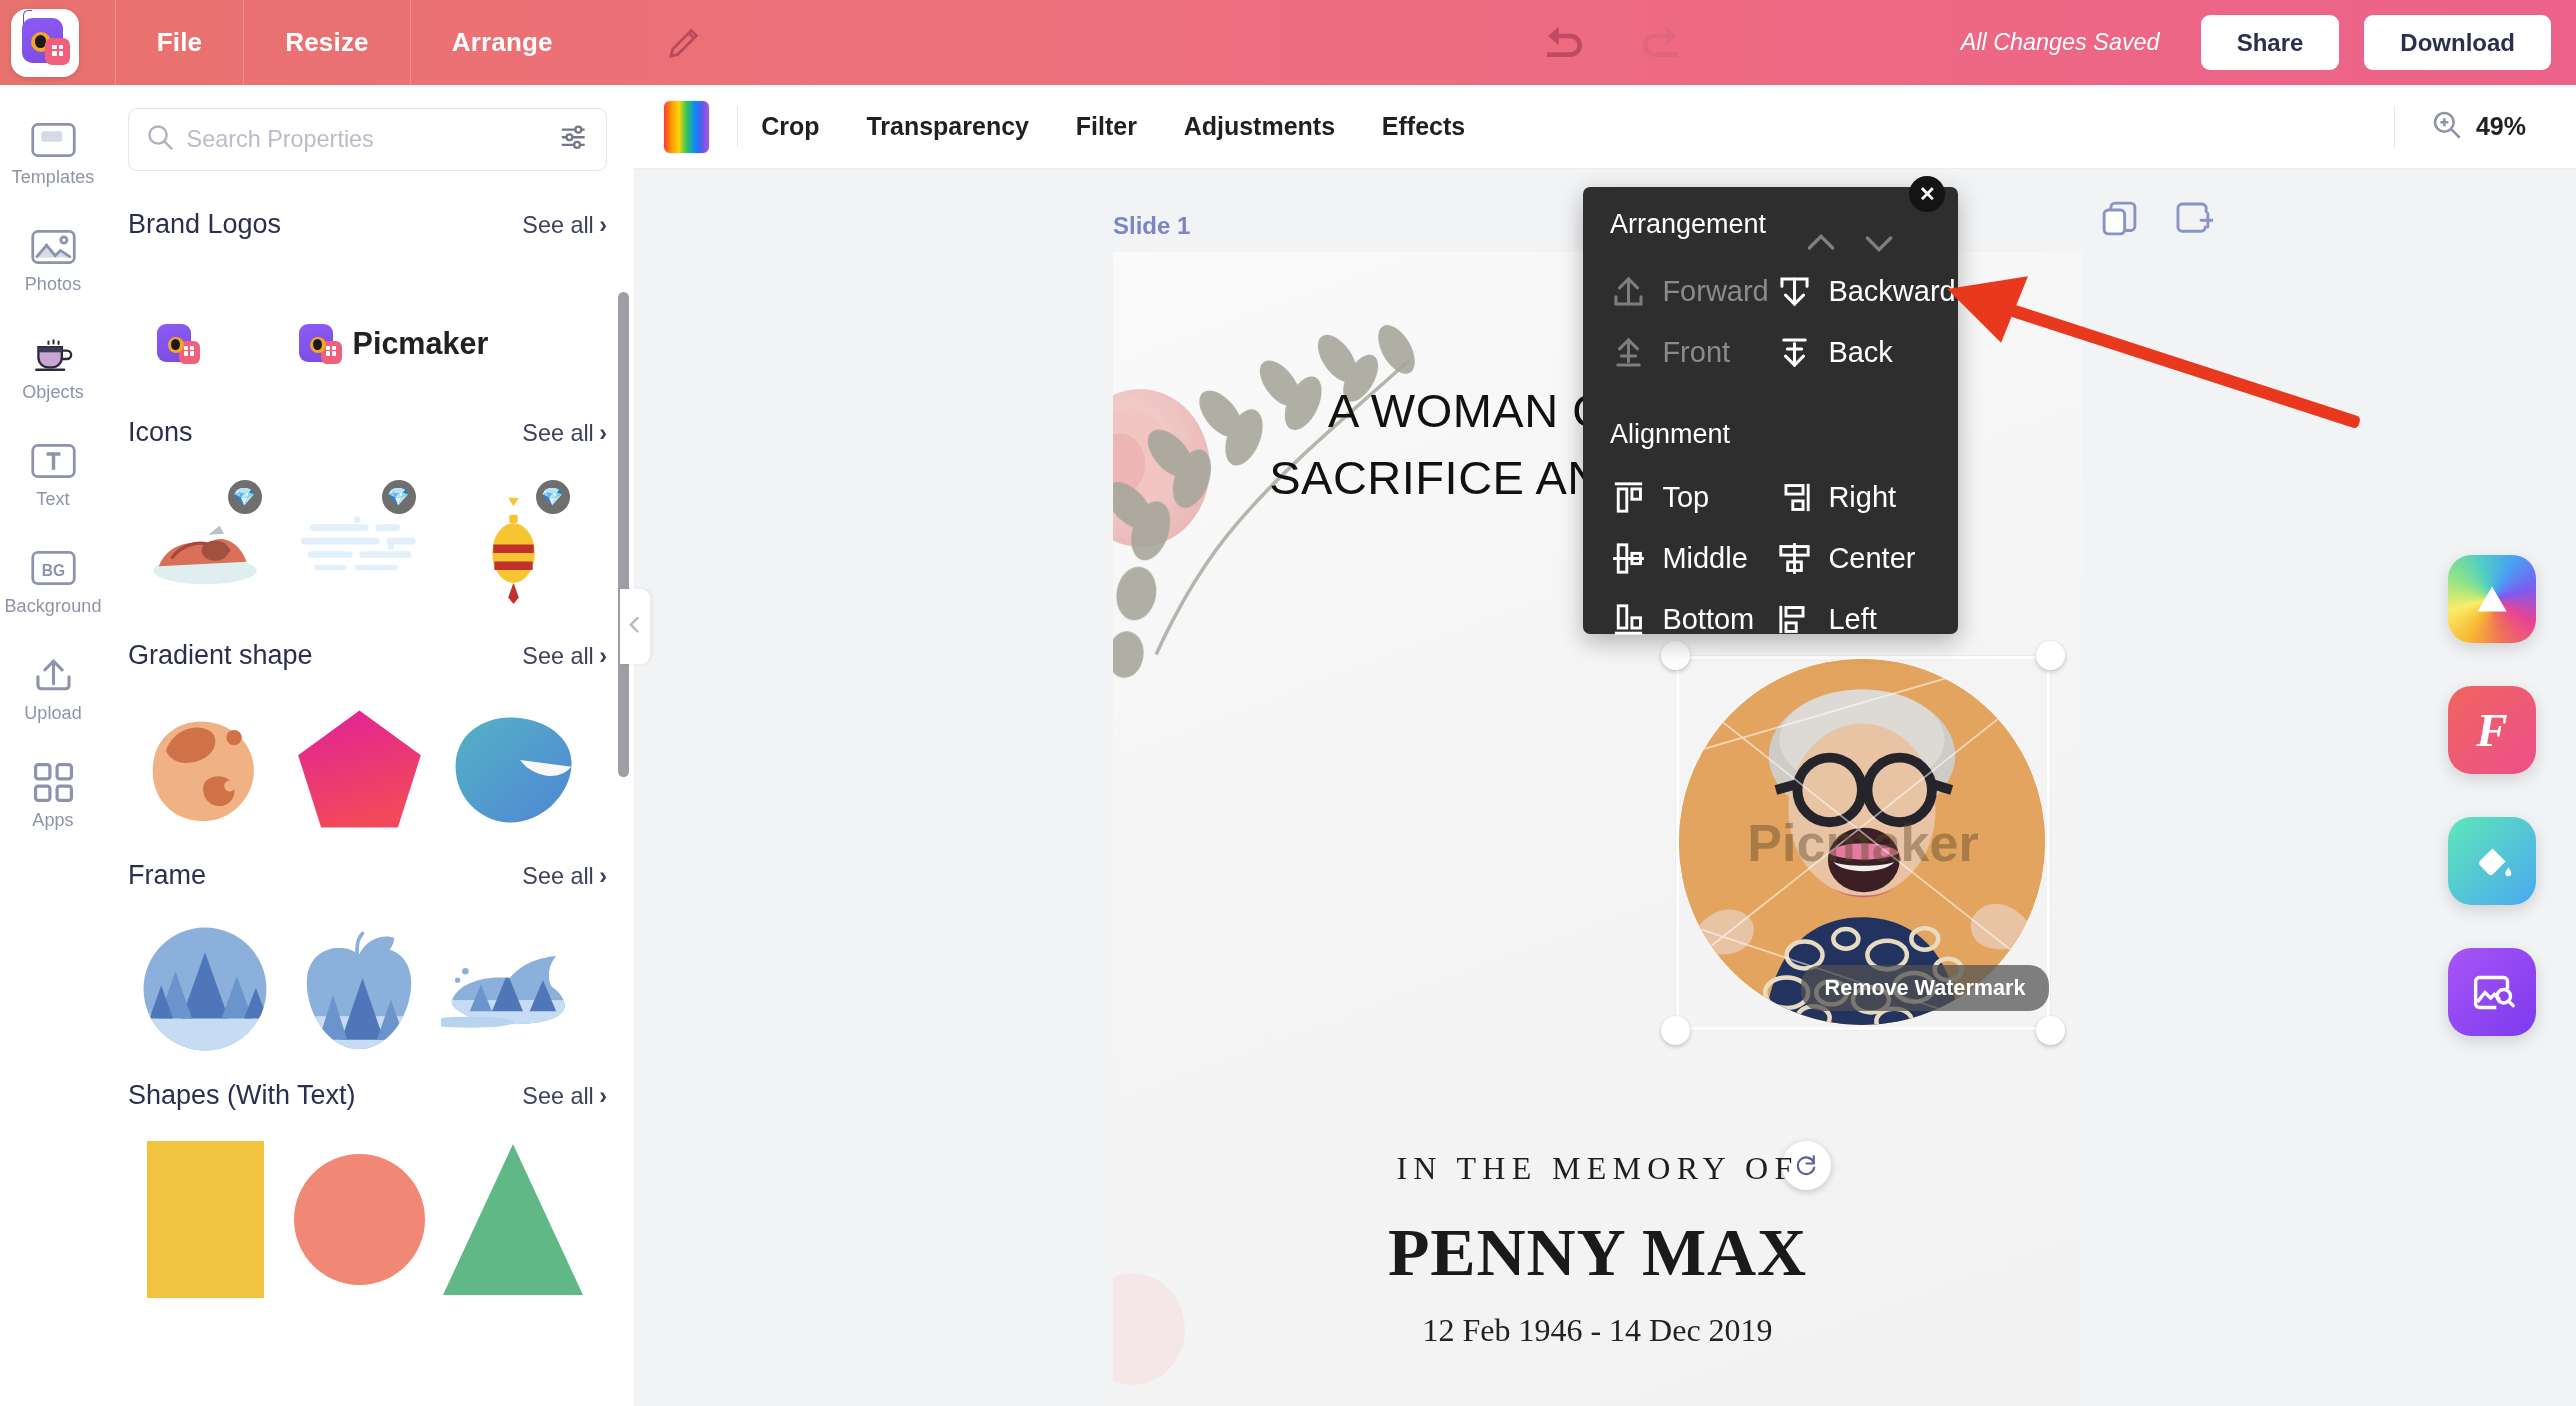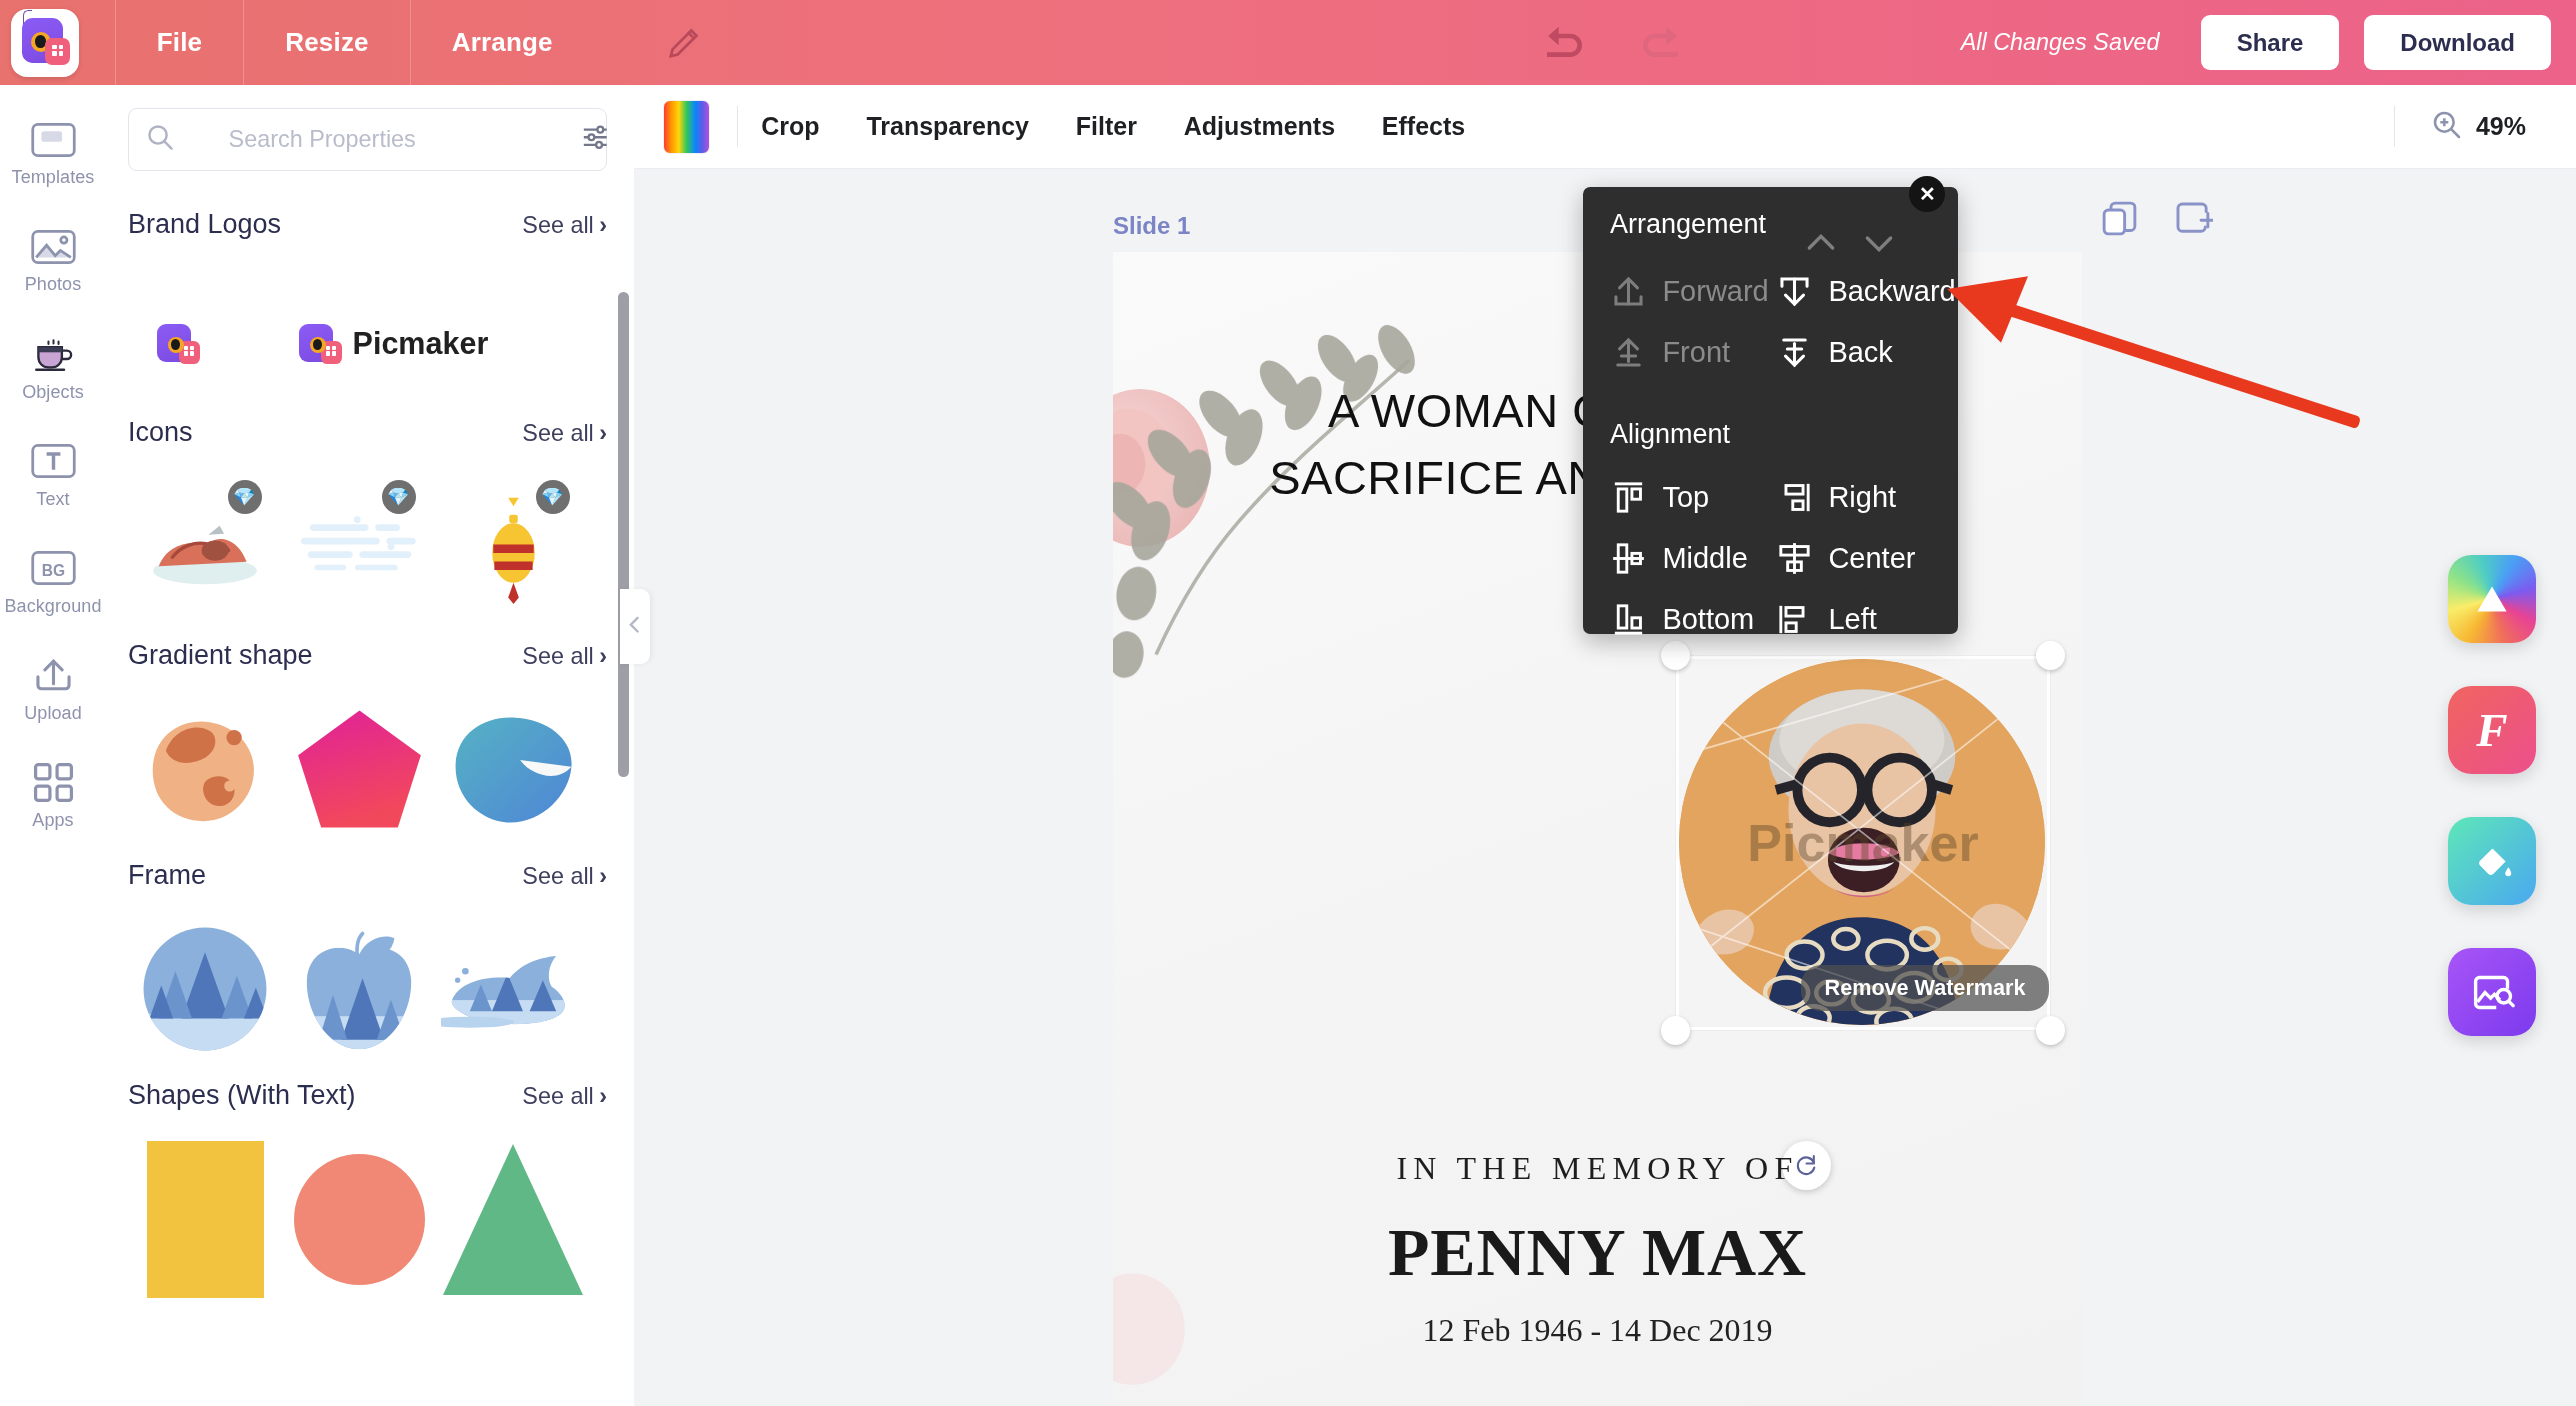--- a/index.html
+++ b/index.html
@@ -82,21 +82,21 @@
   .rail-label { color:#8e93ad; font-size:18px; margin-top:7.2px; letter-spacing:0.1px; }
 
   
   .panel {
     position:absolute; top:85px; left:101px; width:534px; height:1321px;
     background:#fff; border-right:0.9px solid #ececf1; overflow:hidden;
   }
   .search-wrap { padding: 22.5px 27px 0 27px; }
   .search-box {
     height: 63px; border:0.9px solid #e4e4ec; border-radius:9px;
-    display:flex; align-items:center; padding: 0 18px; gap: 42px;
+    display:flex; align-items:center; padding: 0 18px;
   }
   .search-input {
     flex:1; border:none; outline:none; font-size:23.4px; color:#2c2e4f;
     font-family:inherit; margin-left: 12.6px; background:transparent;
   }
   .search-input::placeholder { color:#b9bcca; }
   .sec { padding: 0 27px; margin-top: 38px; }
   .sec-head { display:flex; align-items:baseline; justify-content:space-between; }
   .sec-title { font-size:27px; color:#2c2e4f; font-weight:400; }
   .sec-all { font-size:23.4px; color:#3d3f5c; cursor:pointer; white-space:nowrap; }

